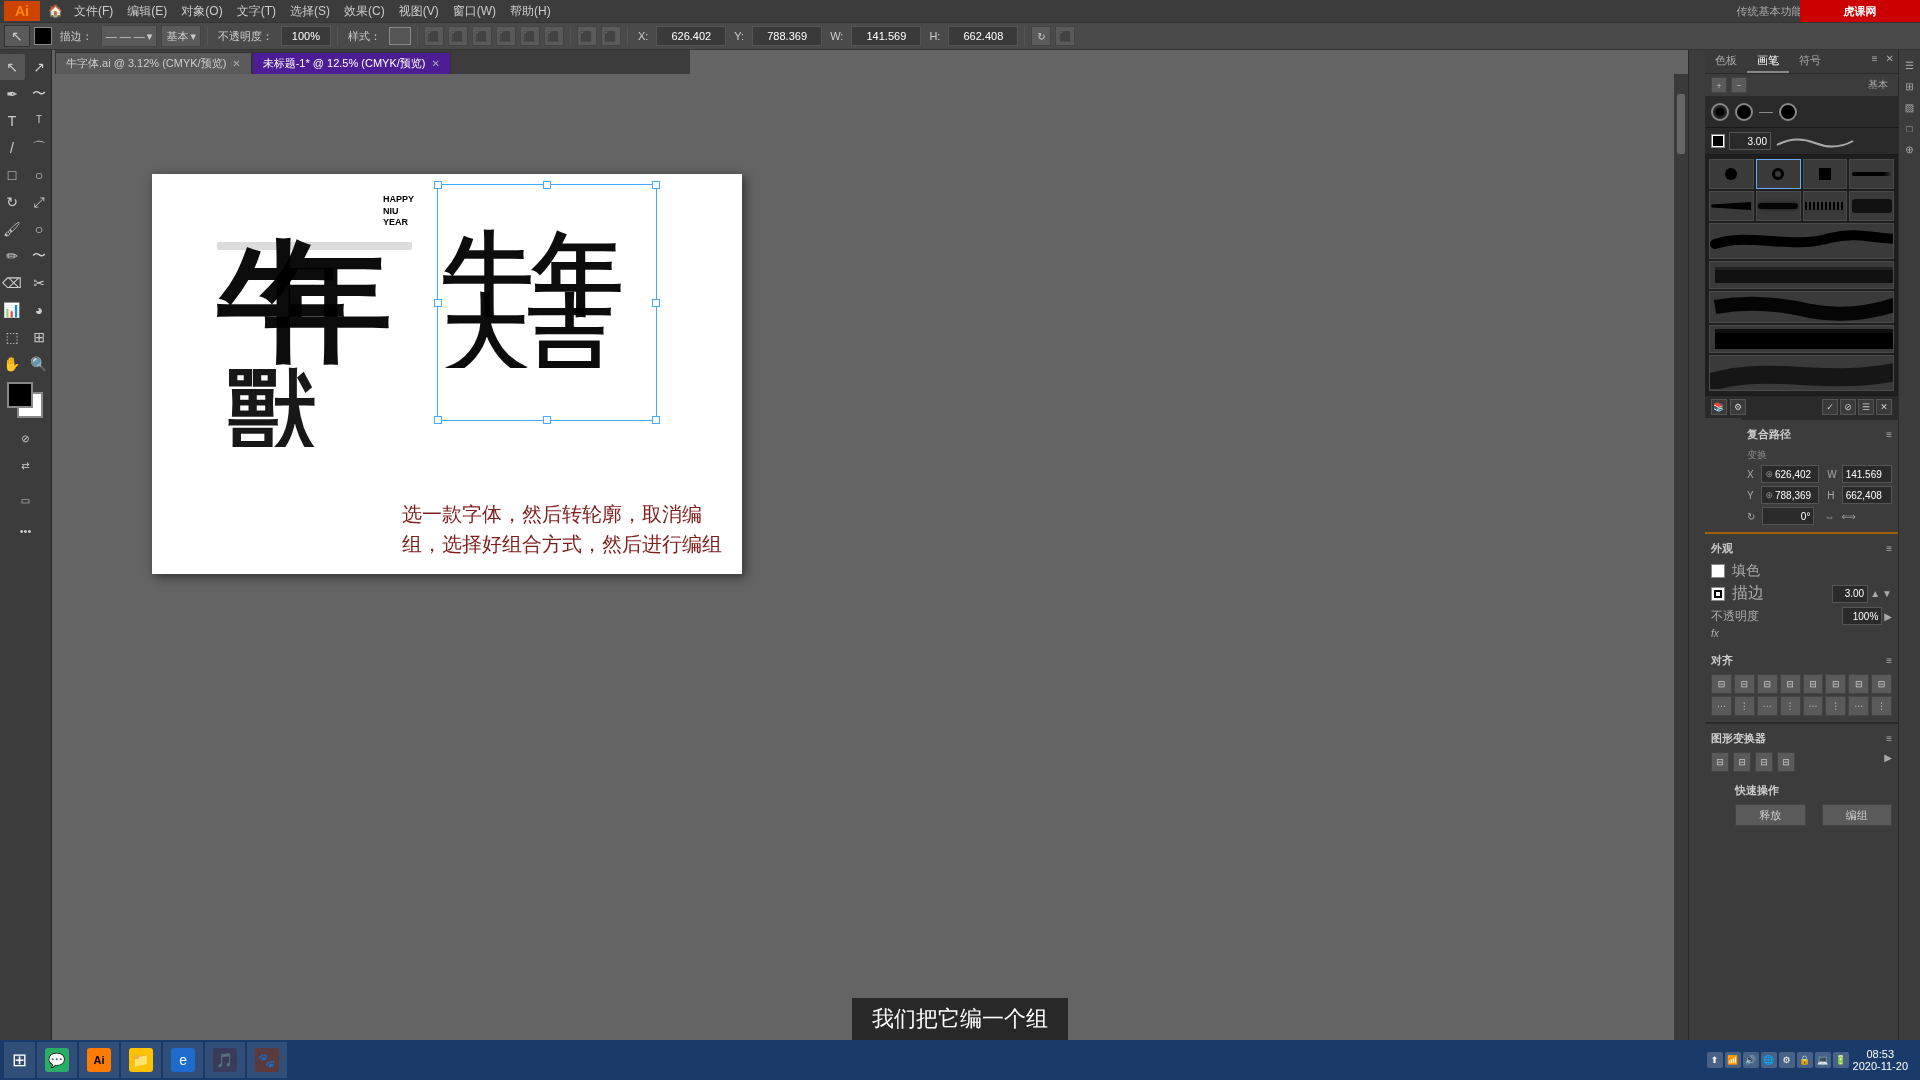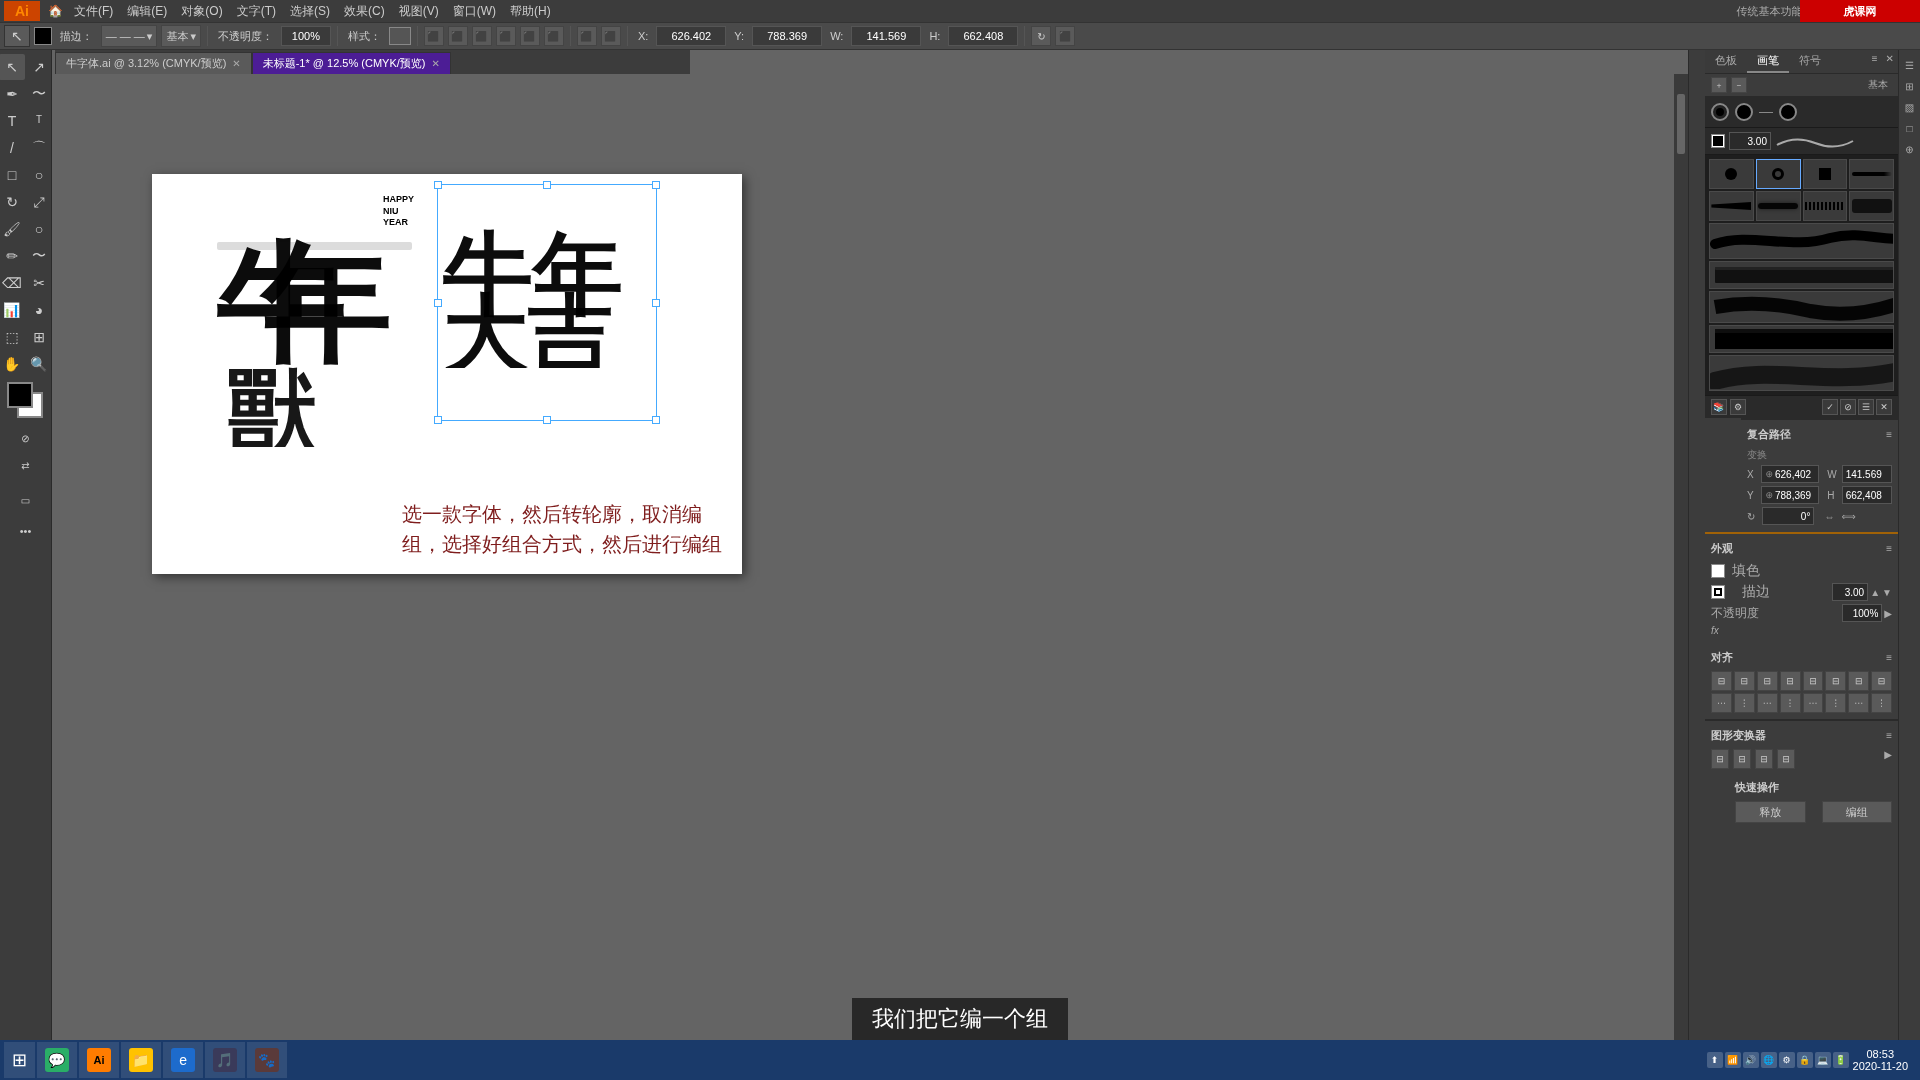--- a/index.html
+++ b/index.html
@@ -985,21 +985,21 @@
 
       <div class="panel-row">
         <div style="width:14px;height:14px;background:#fff;border:1px solid #888;"></div>
         <span style="font-size:14px;color:#aaa;margin-left:3px;">填色</span>
       </div>
 
       <div class="panel-row">
         <div style="width:14px;height:14px;background:#fff;border:1px solid #888;display:flex;align-items:center;justify-content:center;">
           <div style="width:8px;height:8px;background:#fff;border:2px solid #000;"></div>
         </div>
-        <span style="font-size:14px;color:#aaa;margin-left:13px;">描边</span>
+        <span style="font-size:16px;color:#aaa;margin-left:3px;">描边</span>
         <div style="margin-left:auto;display:flex;align-items:center;gap:2px;">
           <input class="panel-small-input" style="width: 36px;" type="text" value="3.00">
           <div style="font-size:10px;color:#aaa;cursor:pointer;">▲</div>
           <div style="font-size:10px;color:#aaa;cursor:pointer;">▼</div>
         </div>
       </div>
 
       <div class="panel-row">
         <span style="font-size:12px;color:#aaa;">不透明度</span>
         <div style="margin-left:auto;display:flex;align-items:center;gap:2px;">

